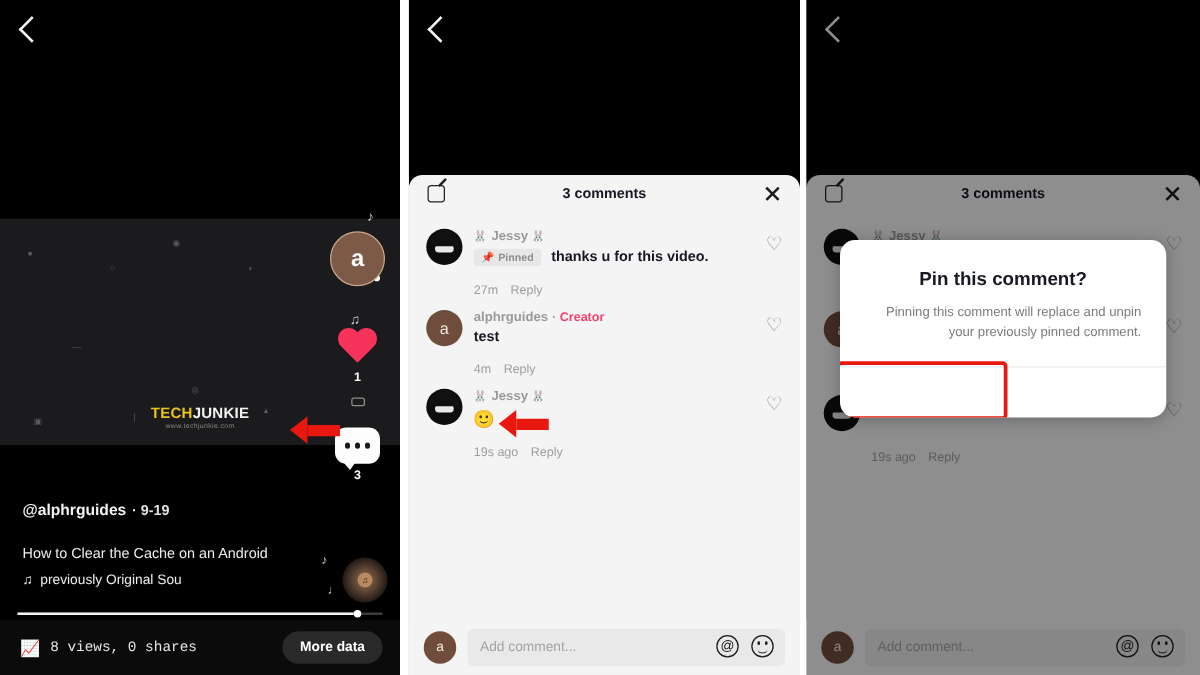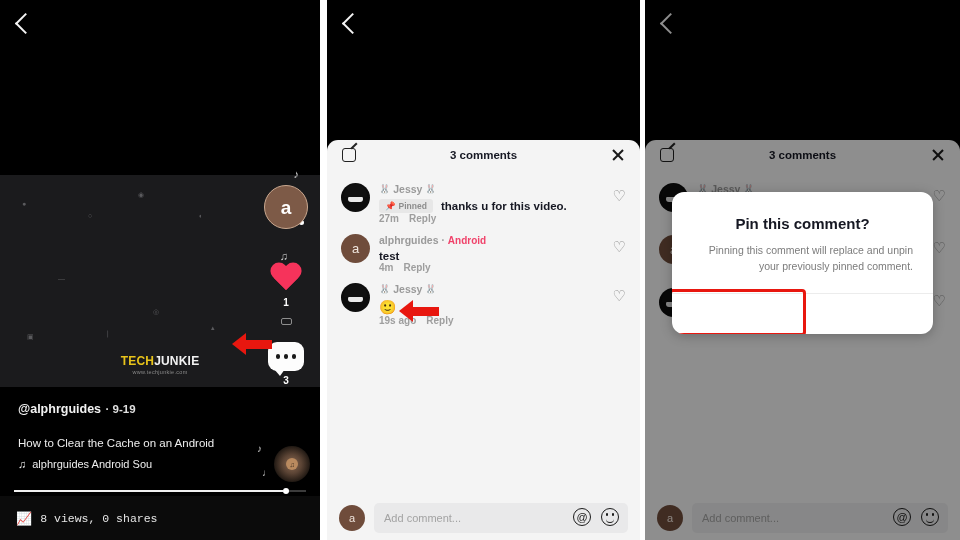--- a/index.html
+++ b/index.html
@@ -25,21 +25,21 @@
   .backbar { position:absolute; top:0; left:0; right:0; height:50px; z-index:12; }
   .chev {
     position:absolute; left:18px; top:16px; width:15px; height:15px;
     border-left:2.6px solid #f4f4f4; border-bottom:2.6px solid #f4f4f4;
     transform: rotate(45deg);
   }
 
   
   .video-dark { position:absolute; left:0; right:0; top:0; height:540px; background:#000; }
   .video-frame {
-    position:absolute; left:0; right:0; top:175px; height:212px;
+    position:absolute; left:0; right:0; top:175px; height:181px;
     background:#1b1b1d;
     overflow:hidden;
   }
   .speck { position:absolute; color:#5a5a5d; font-size:7px; }
 
   .watermark { position:absolute; left:50%; transform:translateX(-50%); bottom:12px; text-align:center; }
   .wm-line1 { font-size:12px; font-weight:bold; letter-spacing:.2px; }
   .wm-tech { color:#e8c31a; }
   .wm-junkie { color:#f2f2f2; }
   .wm-line2 { font-size:5.5px; color:#8a8a8a; letter-spacing:.3px; margin-top:1px; }
@@ -154,21 +154,21 @@
   .c-name .bunny { color:#7b7b7b; font-size:9px; }
   .creator-tag { color:#f0426a; font-weight:700; font-size:10px; }
   .dot-sep { color:#9a9a9a; font-size:10px; }
   .c-text { font-size:11.5px; color:#161823; font-weight:700; margin-top:4px;
             display:flex; align-items:center; gap:8px; flex-wrap:wrap; }
   .pin-badge {
     background:#e7e7e7; color:#8d8d8d; font-size:8.5px; font-weight:600;
     padding:2px 6px; border-radius:3px; display:inline-flex; align-items:center; gap:3px;
   }
   .emoji-big { font-size:14px; }
-  .c-meta { font-size:10px; color:#9e9e9e; margin-top:0; display:flex; gap:10px; font-weight:700; }
+  .c-meta { font-size:10px; color:#9e9e9e; margin-top:14px; display:flex; gap:10px; font-weight:400; }
   .c-like { position:absolute; right:14px; top:10px; color:#8e8e8e; font-size:15px; line-height:1; }
 
   #arrow2 { left:72px; top:22px; position:absolute; }
   #arrow2 .shaft { width:26px; order:2; }
   #arrow2 .head  { order:1; }
 
   .inputbar { position:absolute; left:0; right:0; bottom:0; height:44px; background:#f4f4f4;
               display:flex; align-items:center; padding:0 12px; gap:9px; }
   .in-av { width:26px;height:26px;border-radius:50%;background:#6f4c3b;color:#efe4dc;
            display:flex;align-items:center;justify-content:center;font-size:11px;flex:0 0 26px; }
@@ -264,38 +264,39 @@
     </div>
 
     <div class="caption">
       <div>
         <span class="cap-user">@alphrguides</span>
         <span class="cap-date"> · <span>9-19</span></span>
       </div>
       <div class="cap-title">How to Clear the Cache on an Android</div>
       <div class="cap-music">
         <span>♫</span>
-        <span>alphrguides Android Sou</span>
+        <span>previously Original Sou</span>
       </div>
     </div>
 
     <span class="float-note" style="right:58px; bottom:86px;">♪</span>
     <span class="float-note" style="right:48px; bottom:62px;">♩</span>
     <div class="disc">
         <div class="disc-core">♫</div>
       </div>
 
     <div class="scrubber">
       <div class="scrub-fill"></div>
         <div class="scrub-knob"></div>
     </div>
 
     <div class="statbar">
       <span class="stat-ico">📈</span>
       <span class="stat-txt">8 views, 0 shares</span>
+      <span class="more-data">More data</span>
     </div>
   </div>
 
   <div class="gap" id="gap1"></div>
 
   <div class="panel" id="panel2">
     <div class="vidtop"></div>
     <div class="backbar">
       <div class="chev"></div>
     </div>
@@ -331,21 +332,21 @@
           </div>
           <div class="c-like">♡</div>
         </div>
 
         <div class="crow">
           <div class="c-av av-brown">a</div>
           <div class="c-body">
             <div class="c-name">
               <span>alphrguides</span>
               <span class="dot-sep">·</span>
-              <span class="creator-tag">Android</span>
+              <span class="creator-tag">Creator</span>
             </div>
             <div class="c-text">
               <span>test</span>
             </div>
             <div class="c-meta">
               <span>4m</span>
               <span>Reply</span>
             </div>
           </div>
           <div class="c-like">♡</div>

